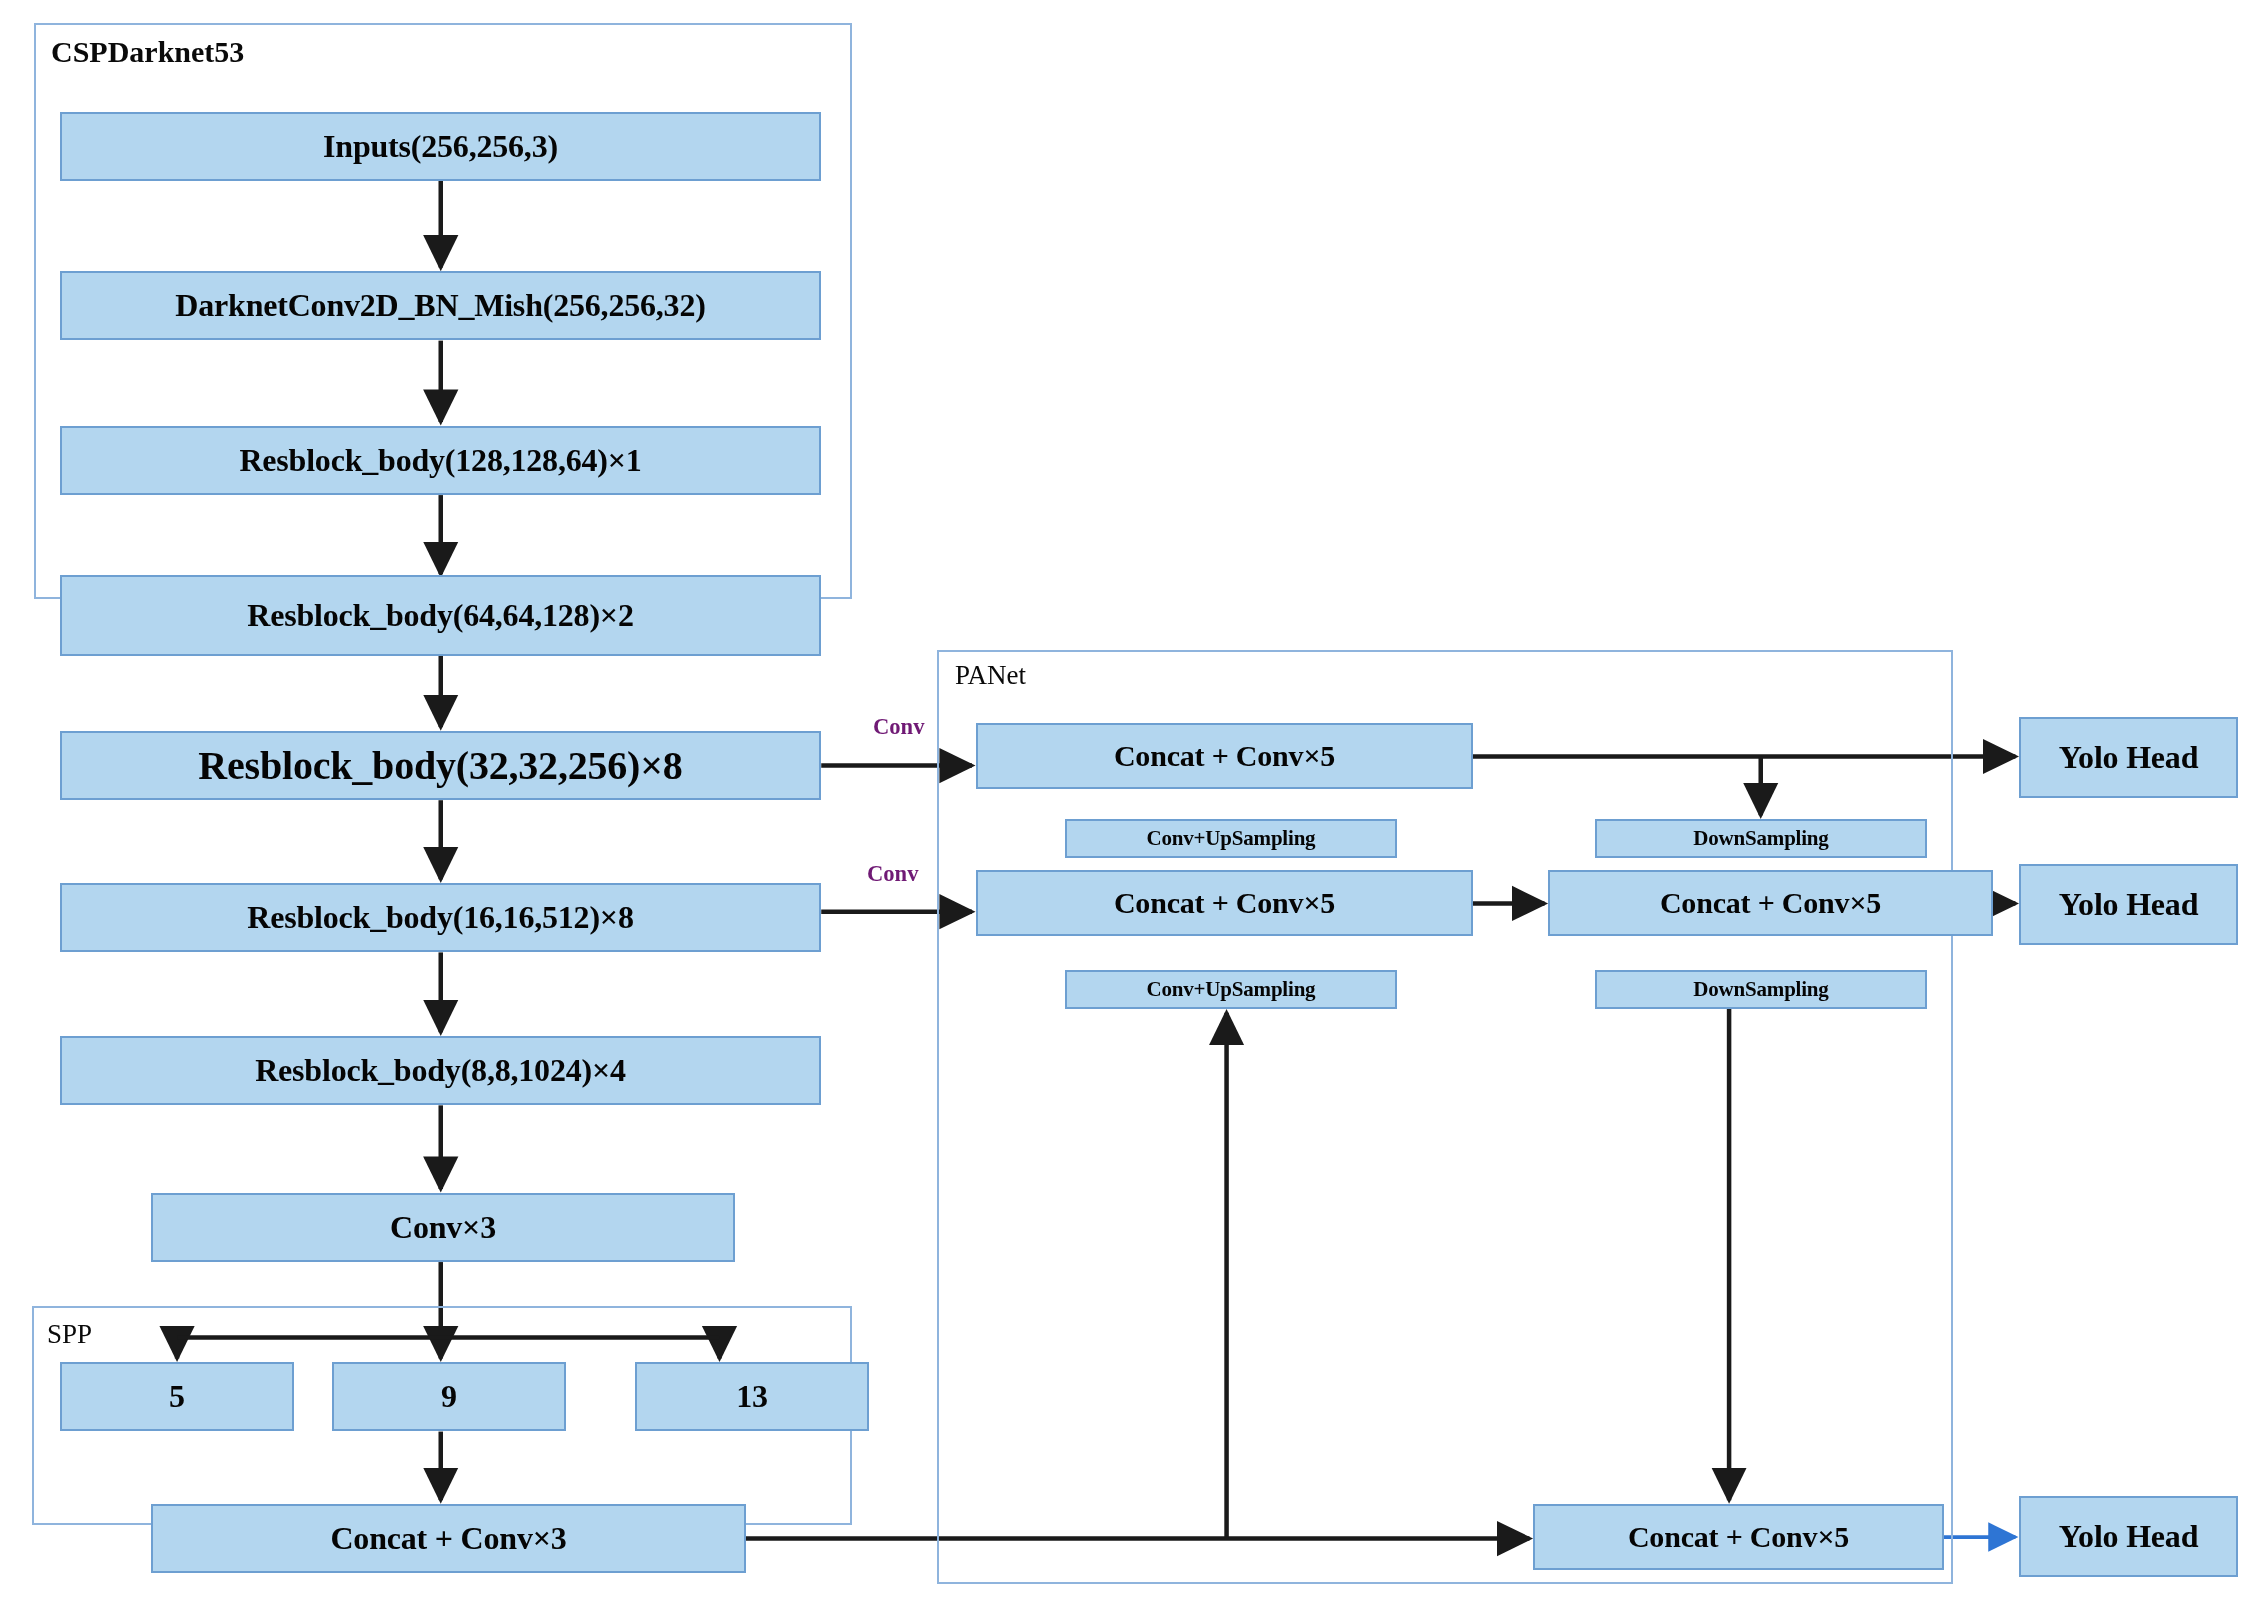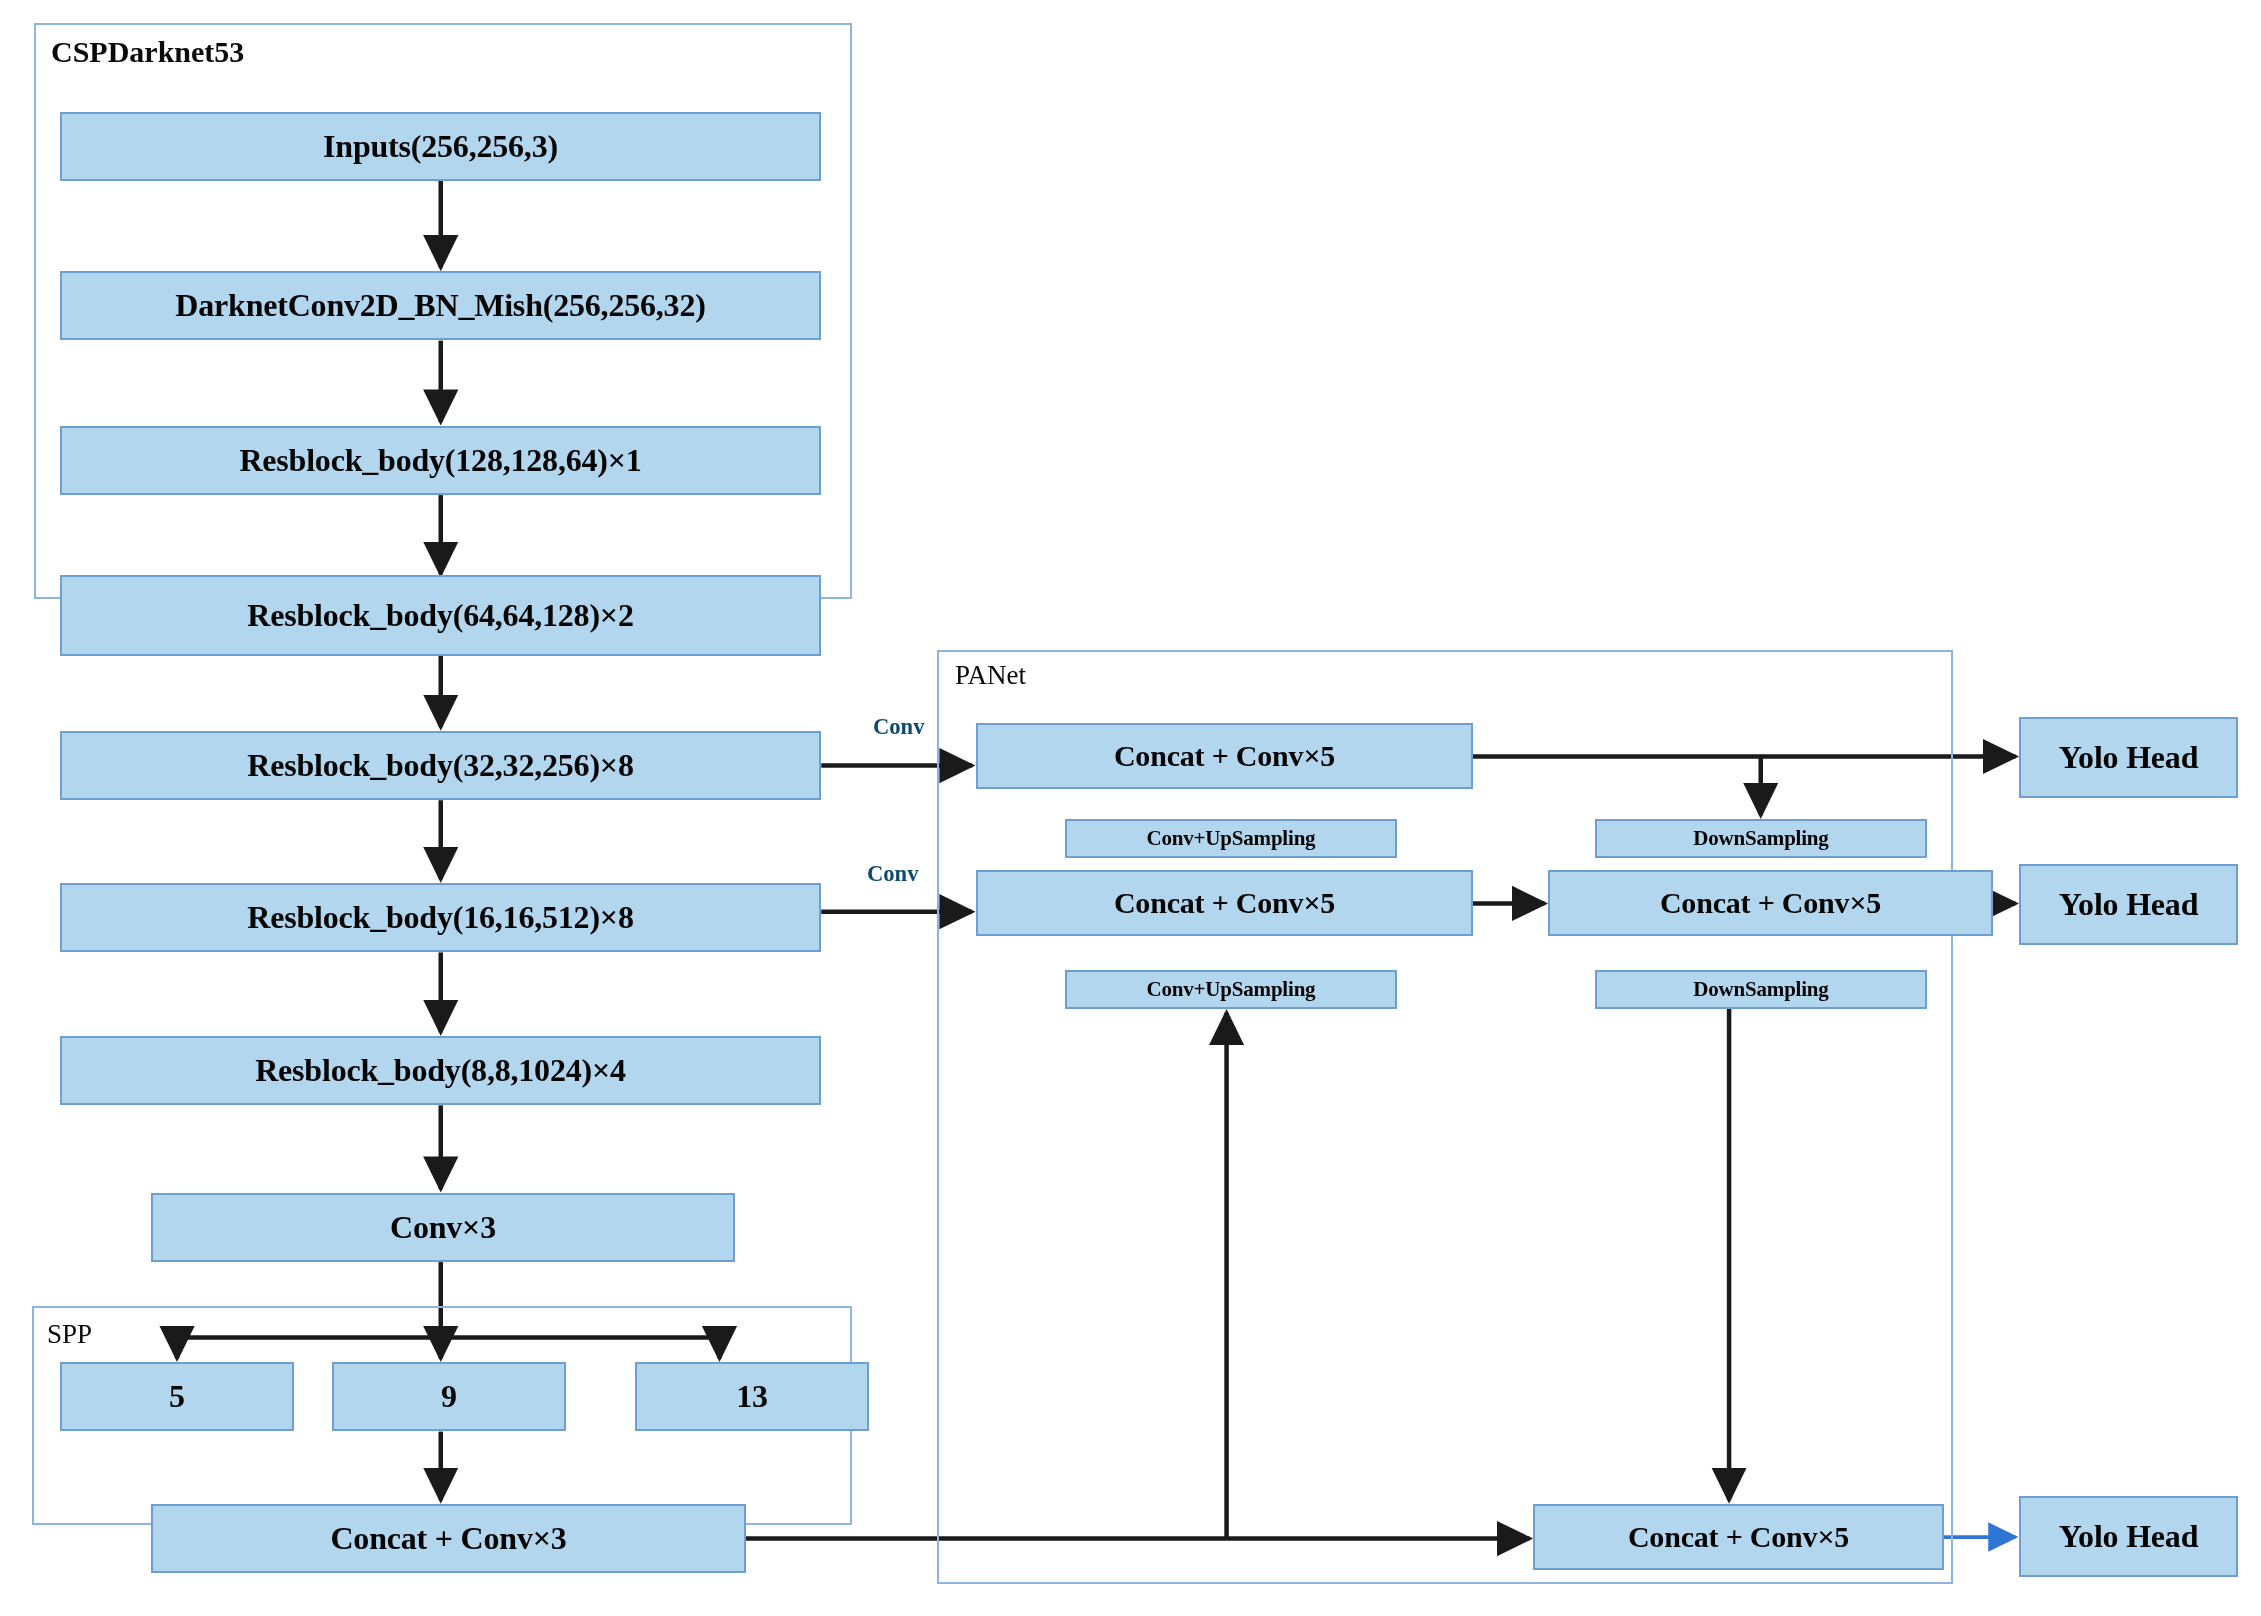--- a/index.html
+++ b/index.html
@@ -37,21 +37,21 @@
     font-weight:700;
     color:#050505;
     line-height:1.05;
     letter-spacing:-0.2px;
   }
   .node.small{font-weight:700;}
   .edge-label{
     position:absolute;
     font-family:"Liberation Serif", serif;
     font-weight:700;
-    color:#0c4a6e;
+    color:#701a75;
     white-space:nowrap;
   }
 </style>
 </head>
 <body>
 
 <div id="canvas">
 
   <svg id="wires" viewBox="0 0 3001 2146" xmlns="http://www.w3.org/2000/svg">
     <defs>
@@ -117,21 +117,21 @@
   <div class="group-label" style="left:955px;top:660px;font-size:27px;">PANet</div>
 
   <div class="node" style="left:60px;top:112px;width:761px;height:69px;font-size:32px;">Inputs(256,256,3)</div>
 
   <div class="node" style="left:60px;top:271px;width:761px;height:69px;font-size:32px;">DarknetConv2D_BN_Mish(256,256,32)</div>
 
   <div class="node" style="left:60px;top:426px;width:761px;height:69px;font-size:32px;">Resblock_body(128,128,64)×1</div>
 
   <div class="node" style="left:60px;top:575px;width:761px;height:81px;font-size:32px;">Resblock_body(64,64,128)×2</div>
 
-  <div class="node" style="left:60px;top:731px;width:761px;height:69px;font-size:32px;">Resblock_body(32,32,256)×8</div>
+  <div class="node" style="left:60px;top:731px;width:761px;height:69px;font-size:40px;">Resblock_body(32,32,256)×8</div>
 
   <div class="node" style="left:60px;top:883px;width:761px;height:69px;font-size:32px;text-align:center;">Resblock_body(16,16,512)×8</div>
 
   <div class="node" style="left:60px;top:1036px;width:761px;height:69px;font-size:32px;">Resblock_body(8,8,1024)×4</div>
 
   <div class="node" style="left:151px;top:1193px;width:584px;height:69px;font-size:32px;">Conv×3</div>
 
   <div class="node" style="left:60px;top:1362px;width:234px;height:69px;font-size:32px;">5</div>
 
   <div class="node" style="left:332px;top:1362px;width:234px;height:69px;font-size:32px;">9</div>

